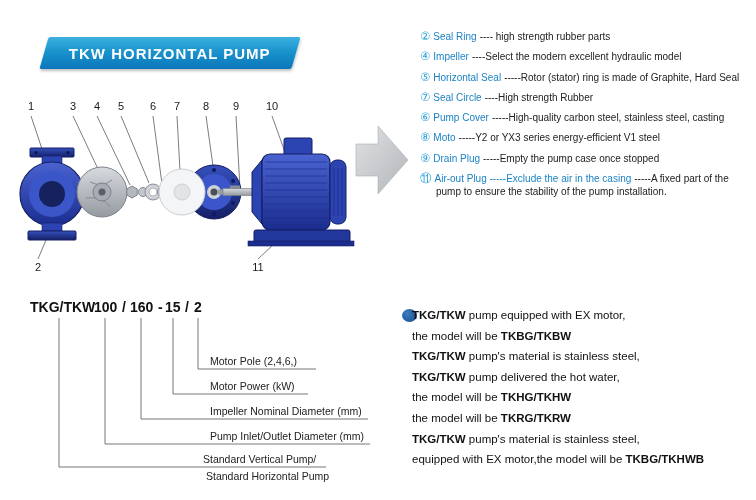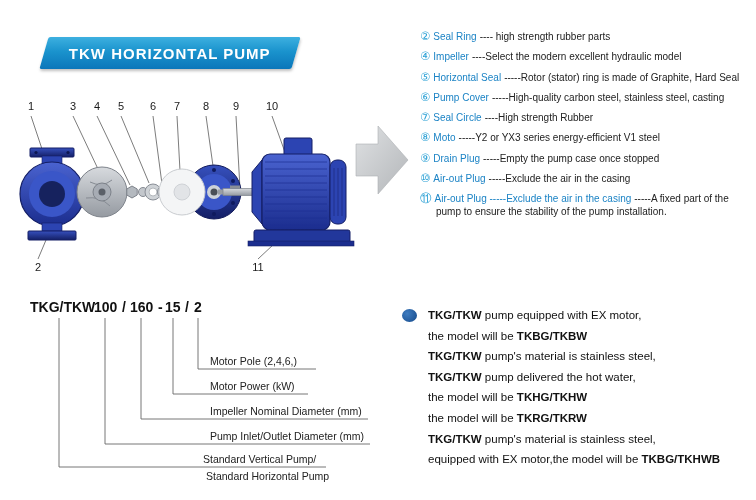--- a/index.html
+++ b/index.html
@@ -31,21 +31,21 @@
   
   .model-svg { position:absolute; left:18px; top:290px; }
   .code-seg { font-size:14px; font-weight:bold; fill:#111111; }
   .code-label { font-size:10.5px; fill:#222222; }
   .code-line { stroke:#666666; stroke-width:0.9; fill:none; }
 
   
   .bullet { position:absolute; left:402px; top:309px; width:15px; height:13px; border-radius:50%;
             background:radial-gradient(circle at 35% 35%, #3f7cc0, #14498a); }
   .notes { position:absolute; left:404px; top:305px; width:350px; font-size:11.5px; color:#111111; }
-  .note-line { line-height:20.6px; padding-left:24px; white-space:nowrap; }
+  .note-line { line-height:20.6px; padding-left:8px; white-space:nowrap; }
   .note-line .bold { font-weight:bold; }
 </style>
 </head>
 <body>
 
 <div class="page">
 
   <div class="banner">
     <div class="banner-text">TKW HORIZONTAL PUMP</div>
   </div>
@@ -194,38 +194,35 @@
 
     <div class="part-row">
       <span class="part-num">④</span><span class="part-name">Impeller</span><span class="part-desc">----Select the modern excellent hydraulic model</span>
     </div>
 
     <div class="part-row">
       <span class="part-num">⑤</span><span class="part-name">Horizontal Seal</span><span class="part-desc">-----Rotor (stator) ring is made of Graphite, Hard Seal</span>
     </div>
 
     <div class="part-row">
+      <span class="part-num">⑦</span><span class="part-name">Seal Circle</span><span class="part-desc">----High strength Rubber</span>
+    </div>
+
+    <div class="part-row">
       <span class="part-num">⑥</span><span class="part-name">Pump Cover</span><span class="part-desc">-----High-quality carbon steel, stainless steel, casting</span>
     </div>
 
     <div class="part-row">
-      <span class="part-num">⑦</span><span class="part-name">Seal Circle</span><span class="part-desc">----High strength Rubber</span>
-    </div>
-
-    <div class="part-row">
       <span class="part-num">⑧</span><span class="part-name">Moto</span><span class="part-desc">-----Y2 or YX3 series energy-efficient V1 steel</span>
     </div>
 
     <div class="part-row">
       <span class="part-num">⑨</span><span class="part-name">Drain Plug</span><span class="part-desc">-----Empty the pump case once stopped</span>
     </div>
 
-    <div class="part-row">
-      <span class="part-num">⑩</span><span class="part-name">Air-out Plug</span><span class="part-desc">-----Exclude the air in the casing</span>
-    </div>
 
     <div class="part-row">
       <span class="part-num">⑪</span><span class="part-name">Air-out Plug -----Exclude the air in the casing</span><span class="part-desc">-----A fixed part of the pump to ensure the stability of the pump installation.</span>
     </div>
   </div>
 
   <svg class="model-svg" width="360" height="200" viewBox="0 0 360 200">
 
     <text class="code-seg" x="12" y="22">TKG/TKW</text>
     <text class="code-seg" x="76" y="22">100</text>

